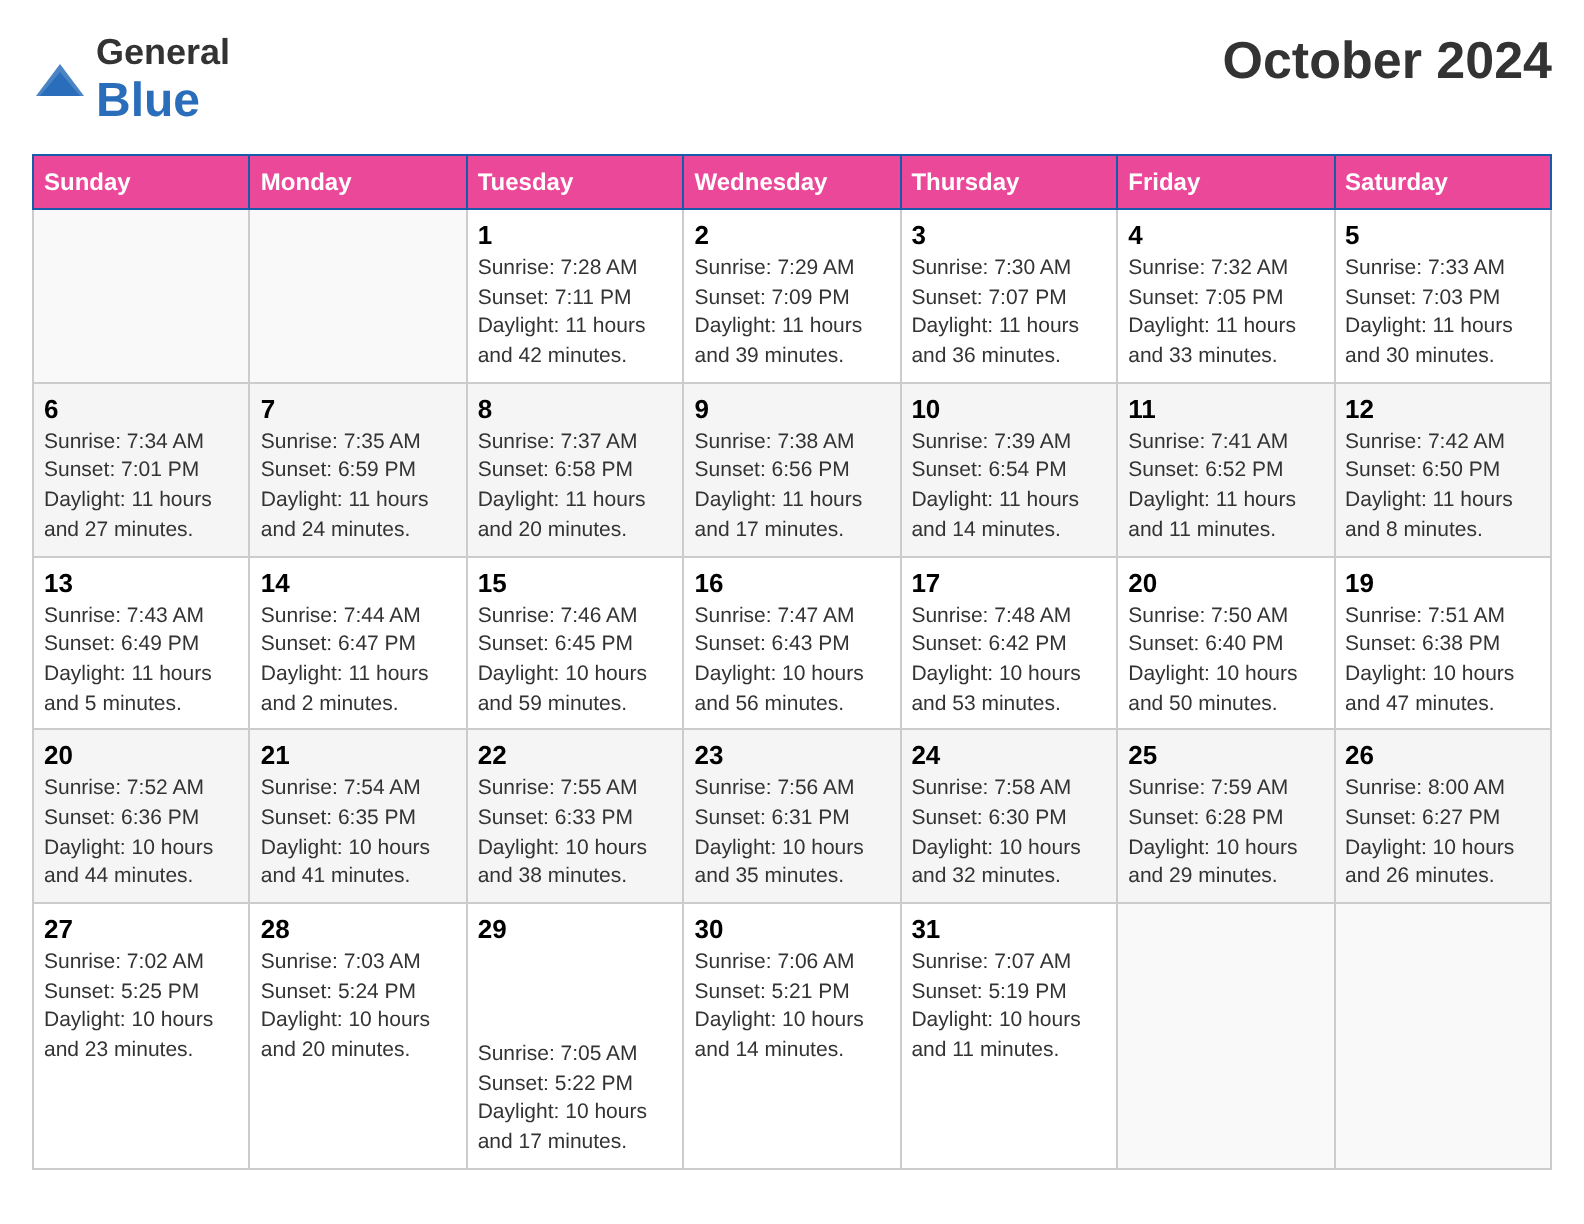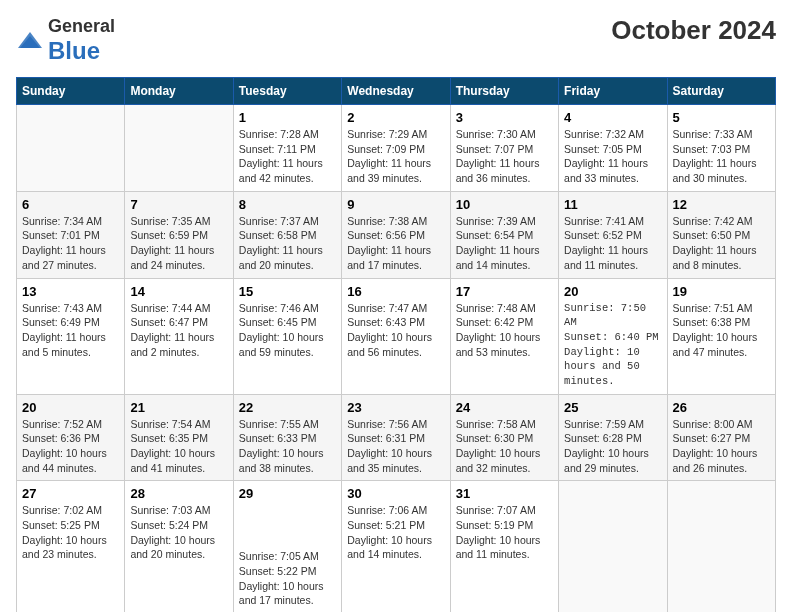--- a/index.html
+++ b/index.html
@@ -47,21 +47,21 @@
     .location-title {
       font-size: 16px;
       color: #555;
     }
     table {
       width: 100%;
       border-collapse: collapse;
       font-size: 11px;
     }
     thead tr th {
-      background-color: #0c4a6e;
+      background-color: #ec4899;
       color: #fff;
       text-align: left;
       padding: 6px 5px;
       font-size: 12px;
       font-weight: bold;
       border: 1px solid #1a5aaa;
     }
     tbody tr td {
       border: 1px solid #ccc;
       padding: 5px 5px;
@@ -224,21 +224,21 @@
 Daylight: 10 hours and 56 minutes.</div>
         </td>
         <td>
           <span class="day-number">17</span>
           <div class="day-info" style="white-space: pre-line;">Sunrise: 7:48 AM
 Sunset: 6:42 PM
 Daylight: 10 hours and 53 minutes.</div>
         </td>
         <td>
           <span class="day-number">20</span>
-          <div class="day-info" style="white-space: pre-line; font-family: Liberation Mono, monospace;">Sunrise: 7:50 AM
+          <div class="day-info" style="white-space: pre-line;">Sunrise: 7:50 AM
 Sunset: 6:40 PM
 Daylight: 10 hours and 50 minutes.</div>
         </td>
         <td>
           <span class="day-number">19</span>
           <div class="day-info" style="white-space: pre-line;">Sunrise: 7:51 AM
 Sunset: 6:38 PM
 Daylight: 10 hours and 47 minutes.</div>
         </td>
       </tr>

